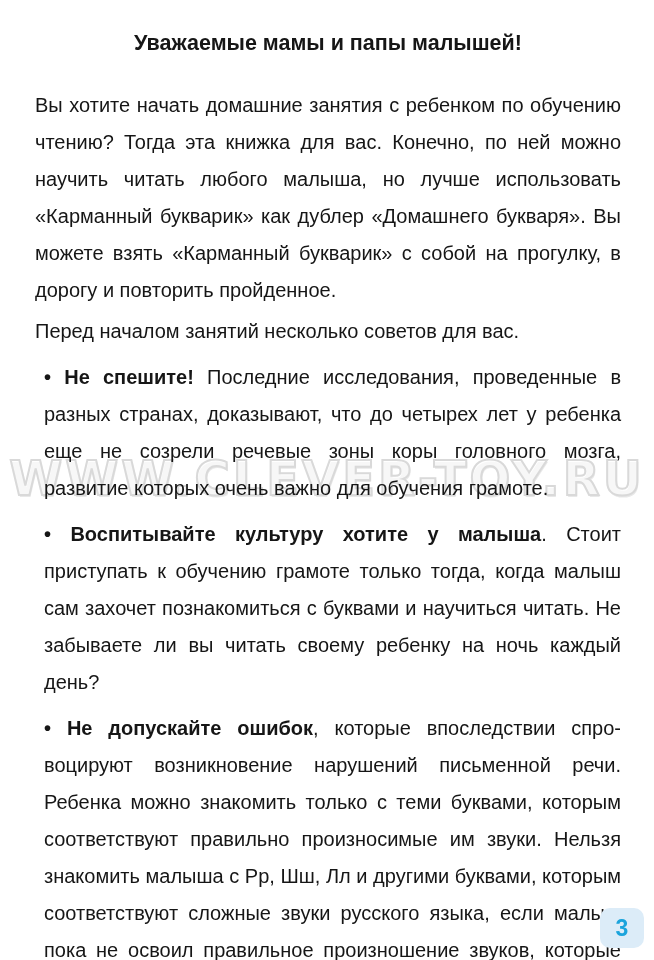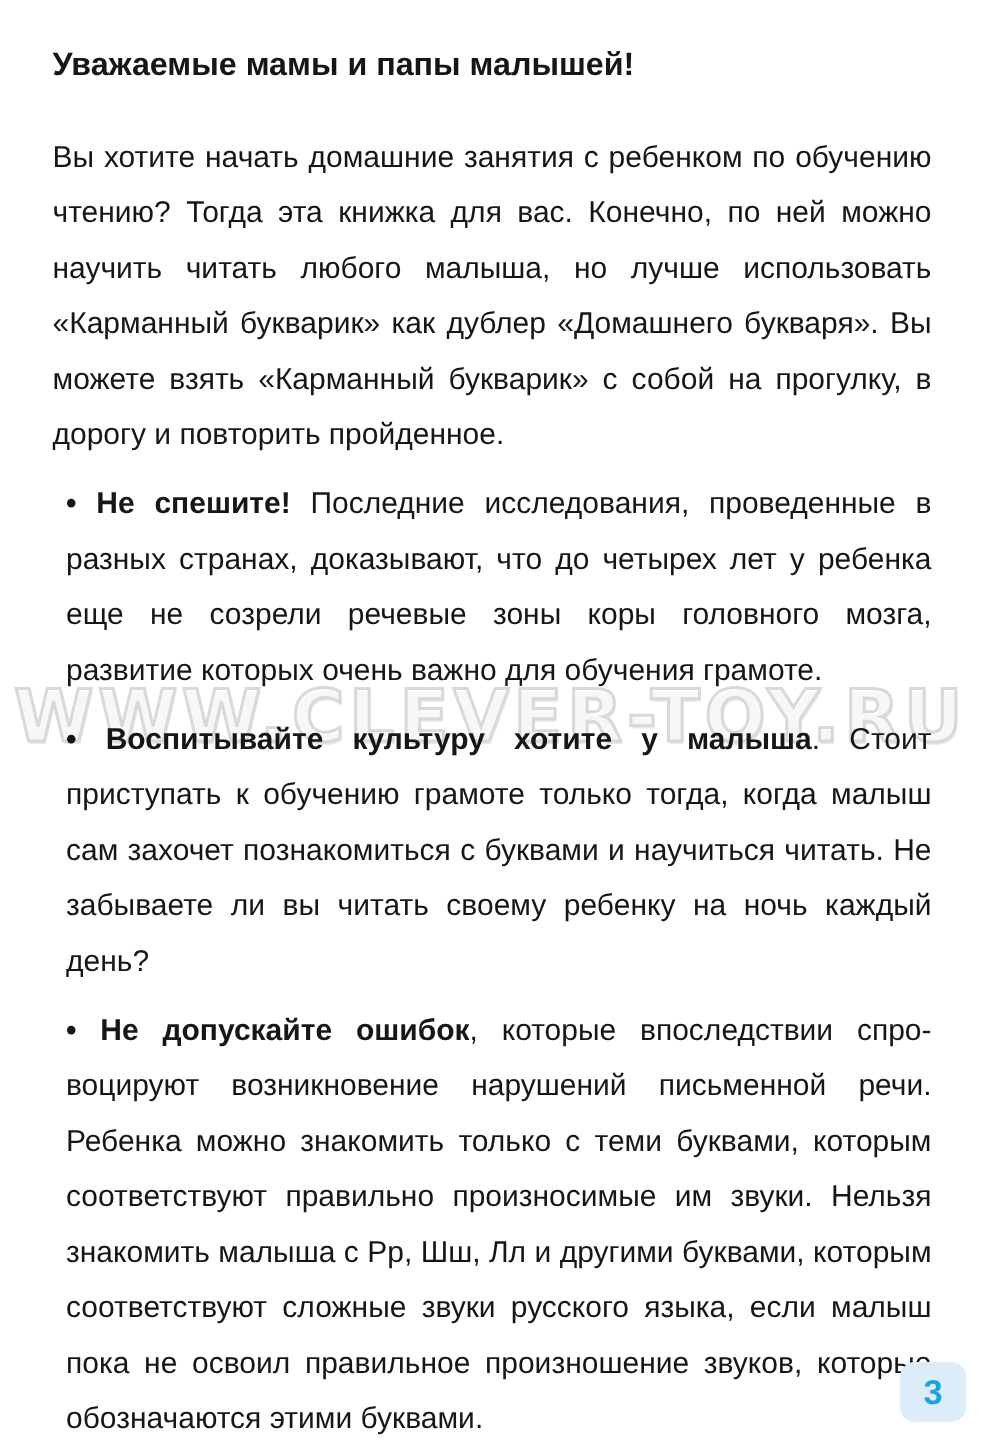--- a/index.html
+++ b/index.html
@@ -35,21 +35,21 @@
   }
   .content {
     position: absolute;
     left: 35px;
     top: 0;
     width: 586px;
     z-index: 1;
   }
   .title {
     margin: 31px 0 0 0;
-    text-align: left;
+    text-align: center;
     font-size: 21.5px;
     font-weight: bold;
     line-height: 24px;
   }
   .para {
     margin: 0;
     font-size: 20px;
     line-height: 37px;
     text-align: justify;
   }
@@ -87,20 +87,21 @@
 <div class="page">
 
   <div class="watermark">WWW.CLEVER-TOY.RU</div>
 
   <div class="content">
 
     <h1 class="title">Уважаемые мамы и папы малышей!</h1>
 
     <p class="para para-intro">Вы хотите начать домашние занятия с ребенком по обу­чению чтению? Тогда эта книжка для вас. Конечно, по ней можно научить читать любого малыша, но лучше исполь­зовать «Карманный букварик» как дублер «Домашнего букваря». Вы можете взять «Карманный букварик» с собой на прогулку, в дорогу и повторить пройденное.</p>
 
+    <p class="para para-advice">Перед началом занятий несколько советов для вас.</p>
 
     <p class="para tip"><span class="marker">•</span> <span class="lead">Не спешите!</span><span class="rest"> Последние исследования, проведенные в разных странах, доказывают, что до четырех лет у ребенка еще не созрели речевые зоны коры головно­го мозга, развитие которых очень важно для обучения грамоте.</span></p>
 
     <p class="para tip"><span class="marker">•</span> <span class="lead">Воспитывайте культуру хотите у малыша</span><span class="rest">. Стоит приступать к обучению грамоте только тогда, когда ма­лыш сам захочет познакомиться с буквами и научиться читать. Не забываете ли вы читать своему ребенку на ночь каждый день?</span></p>
 
 
     <p class="para tip"><span class="marker">•</span> <span class="lead">Не допускайте ошибок</span><span class="rest">, которые впоследствии спро­воцируют возникновение нарушений письменной речи. Ребенка можно знакомить только с теми буквами, кото­рым соответствуют правильно произносимые им звуки. Нельзя знакомить малыша с Рр, Шш, Лл и другими бук­вами, которым соответствуют сложные звуки русского языка, если малыш пока не освоил правильное произ­ношение звуков, которые обозначаются этими буквами.</span></p>
 
   </div>
 

